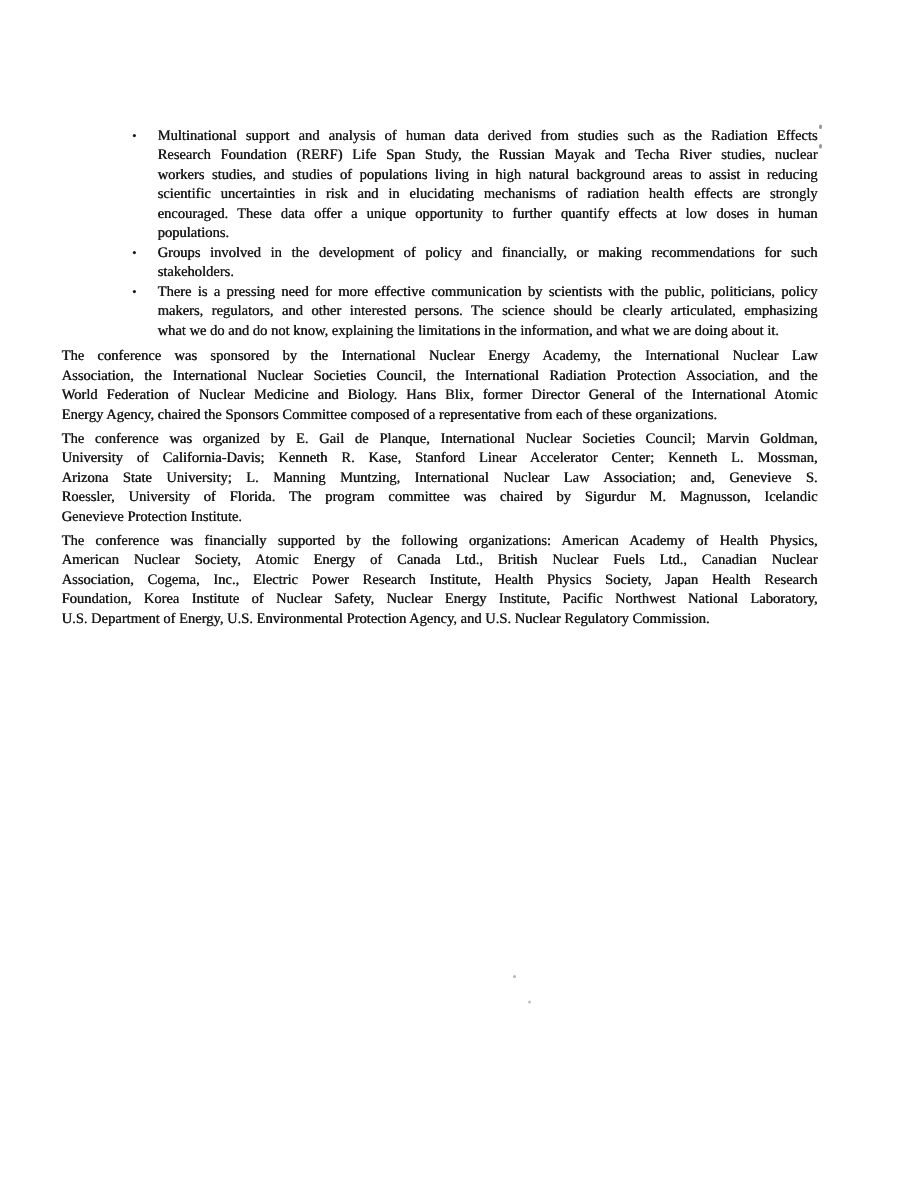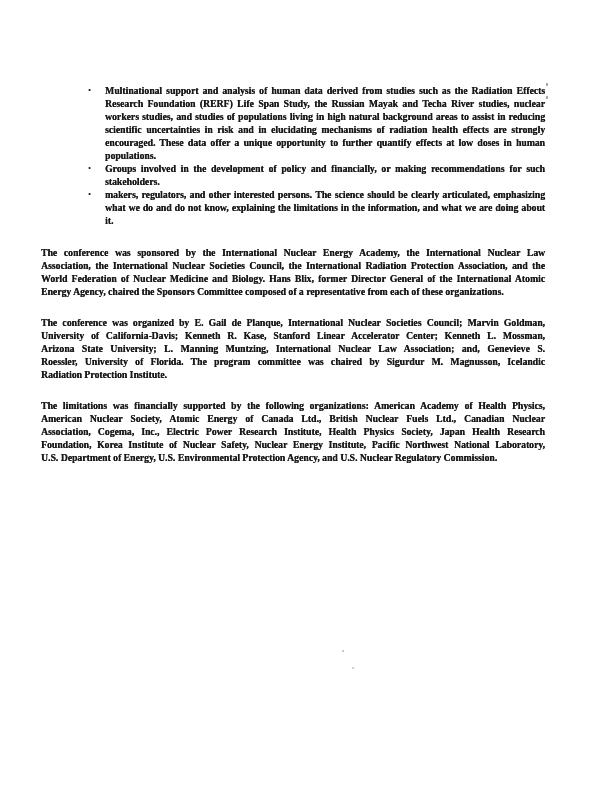--- a/index.html
+++ b/index.html
@@ -22,37 +22,36 @@
     top: 84px;
     width: 504px;
     font-size: 9.7px;
     line-height: 13.05px;
     text-shadow: 0.25px 0 0 currentColor; 
   }
   .block {
     text-align: justify;
   }
   .block.para {
-    margin-top: 18px;
+    margin-top: 3px;
   }
   .block.bullet {
     position: relative;
     padding-left: 64px;
   }
   .block.bullet .marker {
     position: absolute;
     left: 47px;
     top: -0.5px;
     font-size: 9px;
     text-shadow: none;
   }
   .line {
     text-align: justify;
     text-align-last: justify;
-    font-weight: bold;
   }
   .line.last {
     text-align-last: left;
   }
   
   .speck {
     position: absolute;
     background: #9a9a9a;
     border-radius: 1px;
   }
@@ -75,38 +74,39 @@
         <div class="line" style="">encouraged. These data offer a unique opportunity to further quantify effects at low doses in human</div>
         <div class="line last" style="">populations.</div>
       </div>
       <div class="block bullet">
         <span class="marker">•</span>
         <div class="line" style="">Groups involved in the development of policy and financially, or making recommendations for such</div>
         <div class="line last" style="">stakeholders.</div>
       </div>
       <div class="block bullet">
         <span class="marker">•</span>
+        <div class="line" style="">There is a pressing need for more effective communication by scientists with the public, politicians, policy</div>
         <div class="line" style="">makers, regulators, and other interested persons. The science should be clearly articulated, emphasizing</div>
         <div class="line last" style="">what we do and do not know, explaining the limitations in the information, and what we are doing about it.</div>
       </div>
       <div class="block para">
         <div class="line" style="">The conference was sponsored by the International Nuclear Energy Academy, the International Nuclear Law</div>
         <div class="line" style="">Association, the International Nuclear Societies Council, the International Radiation Protection Association, and the</div>
         <div class="line" style="">World Federation of Nuclear Medicine and Biology. Hans Blix, former Director General of the International Atomic</div>
         <div class="line last" style="">Energy Agency, chaired the Sponsors Committee composed of a representative from each of these organizations.</div>
       </div>
       <div class="block para">
         <div class="line" style="">The conference was organized by E. Gail de Planque, International Nuclear Societies Council; Marvin Goldman,</div>
         <div class="line" style="">University of California-Davis; Kenneth R. Kase, Stanford Linear Accelerator Center; Kenneth L. Mossman,</div>
         <div class="line" style="">Arizona State University; L. Manning Muntzing, International Nuclear Law Association; and, Genevieve S.</div>
         <div class="line" style="">Roessler, University of Florida. The program committee was chaired by Sigurdur M. Magnusson, Icelandic</div>
-        <div class="line last" style="">Radiation Protection Institute.</div>
+        <div class="line last" style="">Genevieve Protection Institute.</div>
       </div>
       <div class="block para">
-        <div class="line" style="">The limitations was financially supported by the following organizations: American Academy of Health Physics,</div>
+        <div class="line" style="">The conference was financially supported by the following organizations: American Academy of Health Physics,</div>
         <div class="line" style="">American Nuclear Society, Atomic Energy of Canada Ltd., British Nuclear Fuels Ltd., Canadian Nuclear</div>
         <div class="line" style="">Association, Cogema, Inc., Electric Power Research Institute, Health Physics Society, Japan Health Research</div>
         <div class="line" style="">Foundation, Korea Institute of Nuclear Safety, Nuclear Energy Institute, Pacific Northwest National Laboratory,</div>
         <div class="line last" style="">U.S. Department of Energy, U.S. Environmental Protection Agency, and U.S. Nuclear Regulatory Commission.</div>
       </div>
     </div>
   <div class="speck s1"></div>
   <div class="speck s2"></div>
   <div class="speck s3"></div>
   <div class="speck s4"></div>

